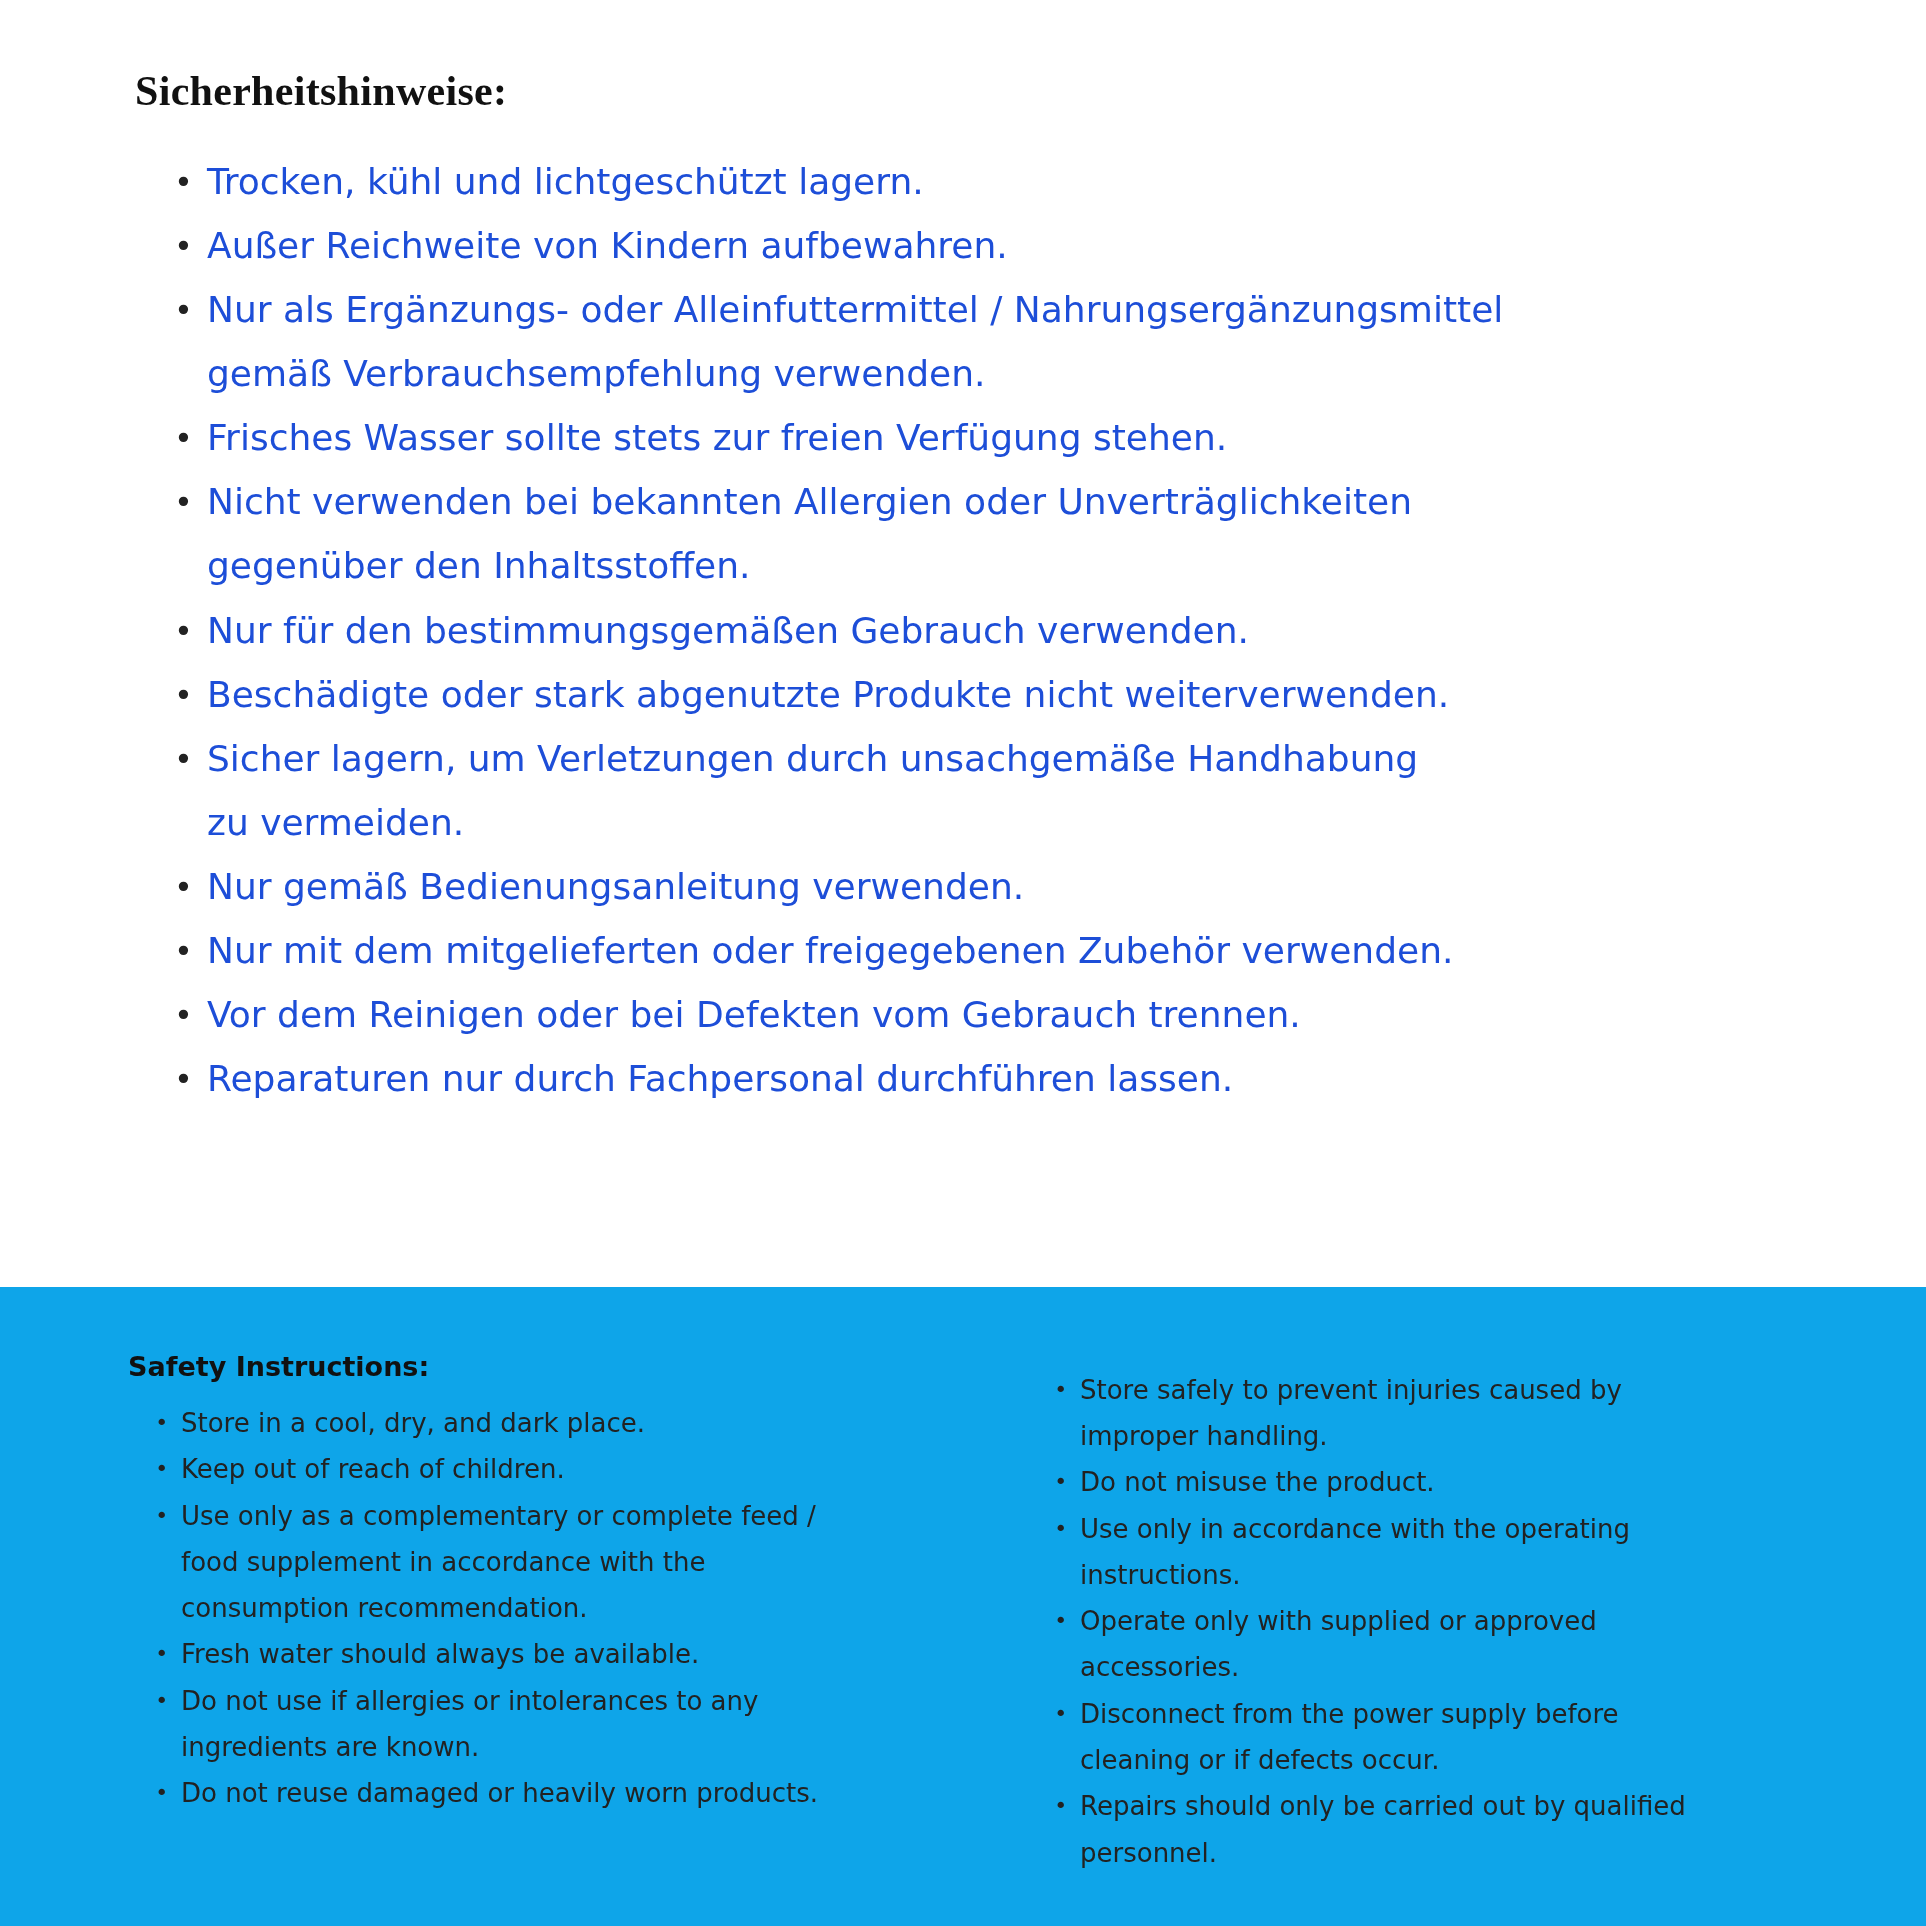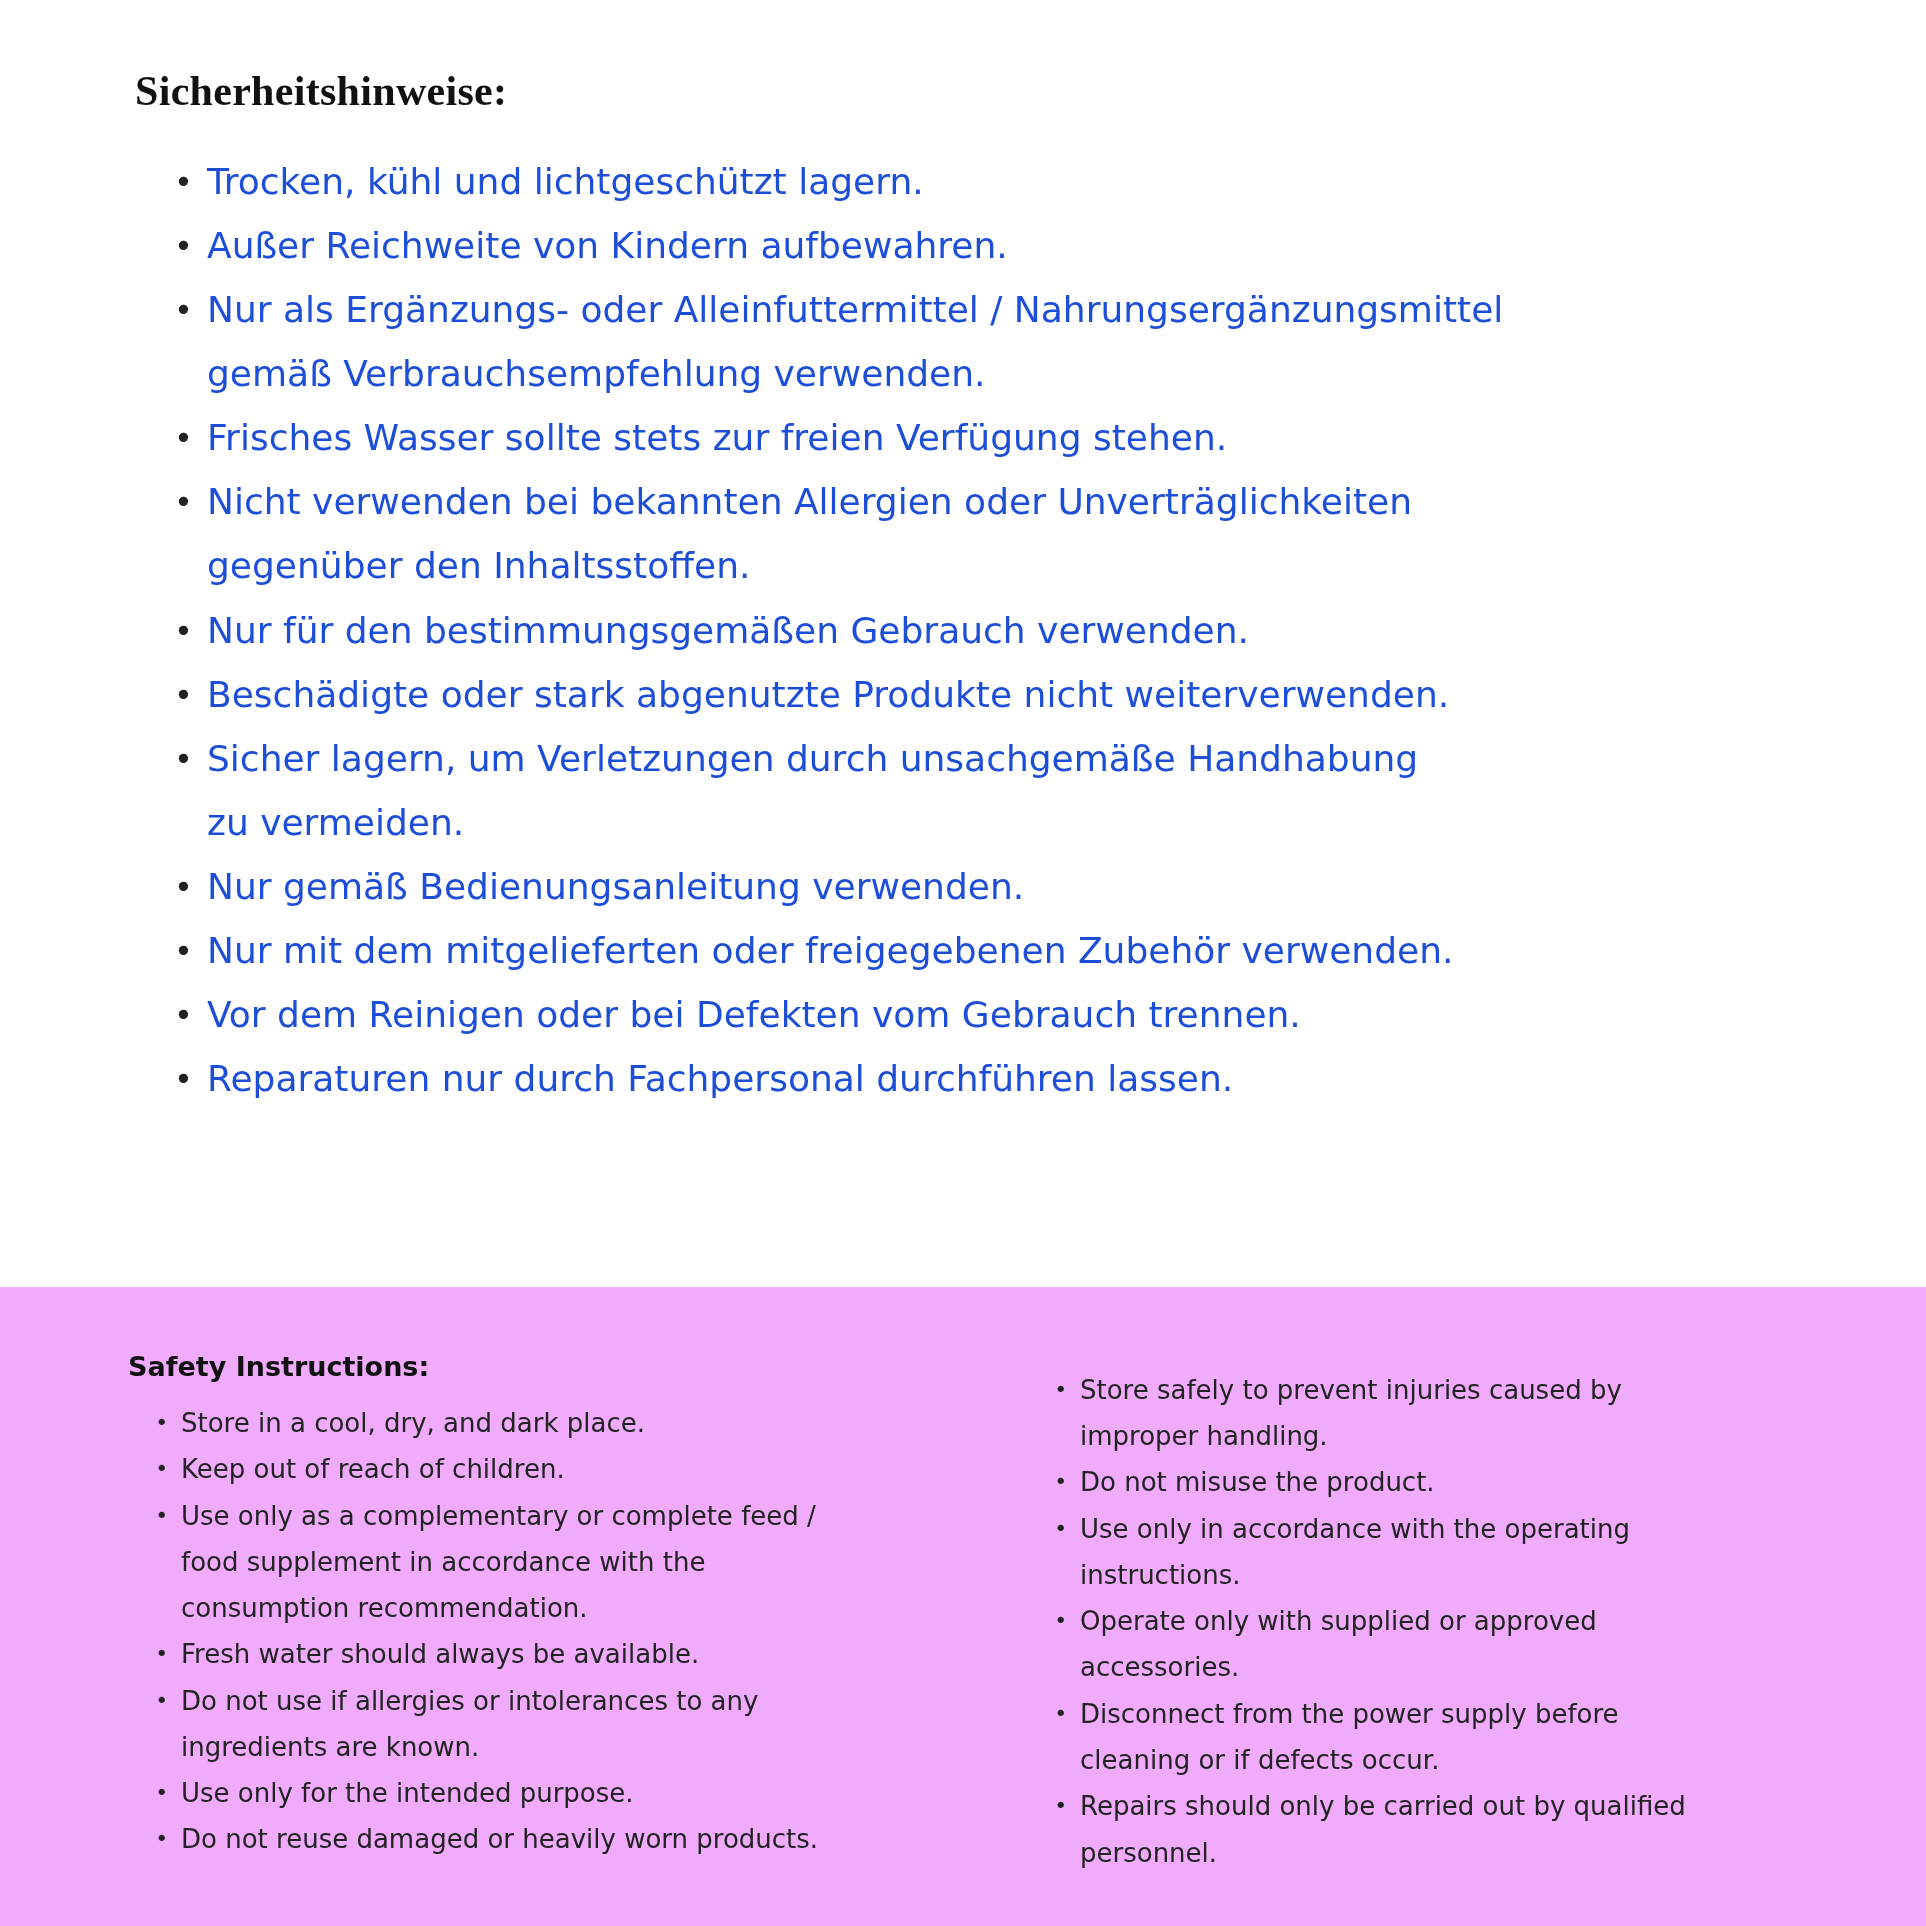--- a/index.html
+++ b/index.html
@@ -50,21 +50,21 @@
     color: #222222;
   }
 
   
   .english-section {
     position: absolute;
     top: 1287px;
     left: 0;
     right: 0;
     bottom: 0;
-    background: #f0abfc;
+    background: #0ea5e9;
     padding: 64px 96px 0 128px;
     display: flex;
     gap: 45px;
   }
   .english-col { flex: 0 0 auto; }
   .english-col.left  { width: 854px; }
   .english-col.right { width: 803px; padding-top: 3.9px; }
   .english-title {
     font-size: 27px;
     font-weight: 700;
@@ -125,21 +125,20 @@
       <h2 class="english-title">Safety Instructions:</h2>
       <ul class="english-list">
         <li>Store in a cool, dry, and dark place.</li>
         <li>Keep out of reach of children.</li>
         <li>Use only as a complementary or complete feed /
 food supplement in accordance with the
 consumption recommendation.</li>
         <li>Fresh water should always be available.</li>
         <li>Do not use if allergies or intolerances to any
 ingredients are known.</li>
-        <li>Use only for the intended purpose.</li>
         <li>Do not reuse damaged or heavily worn products.</li>
       </ul>
     </div>
     <div class="english-col right">
       <ul class="english-list">
         <li>Store safely to prevent injuries caused by
 improper handling.</li>
         <li>Do not misuse the product.</li>
         <li>Use only in accordance with the operating
 instructions.</li>

